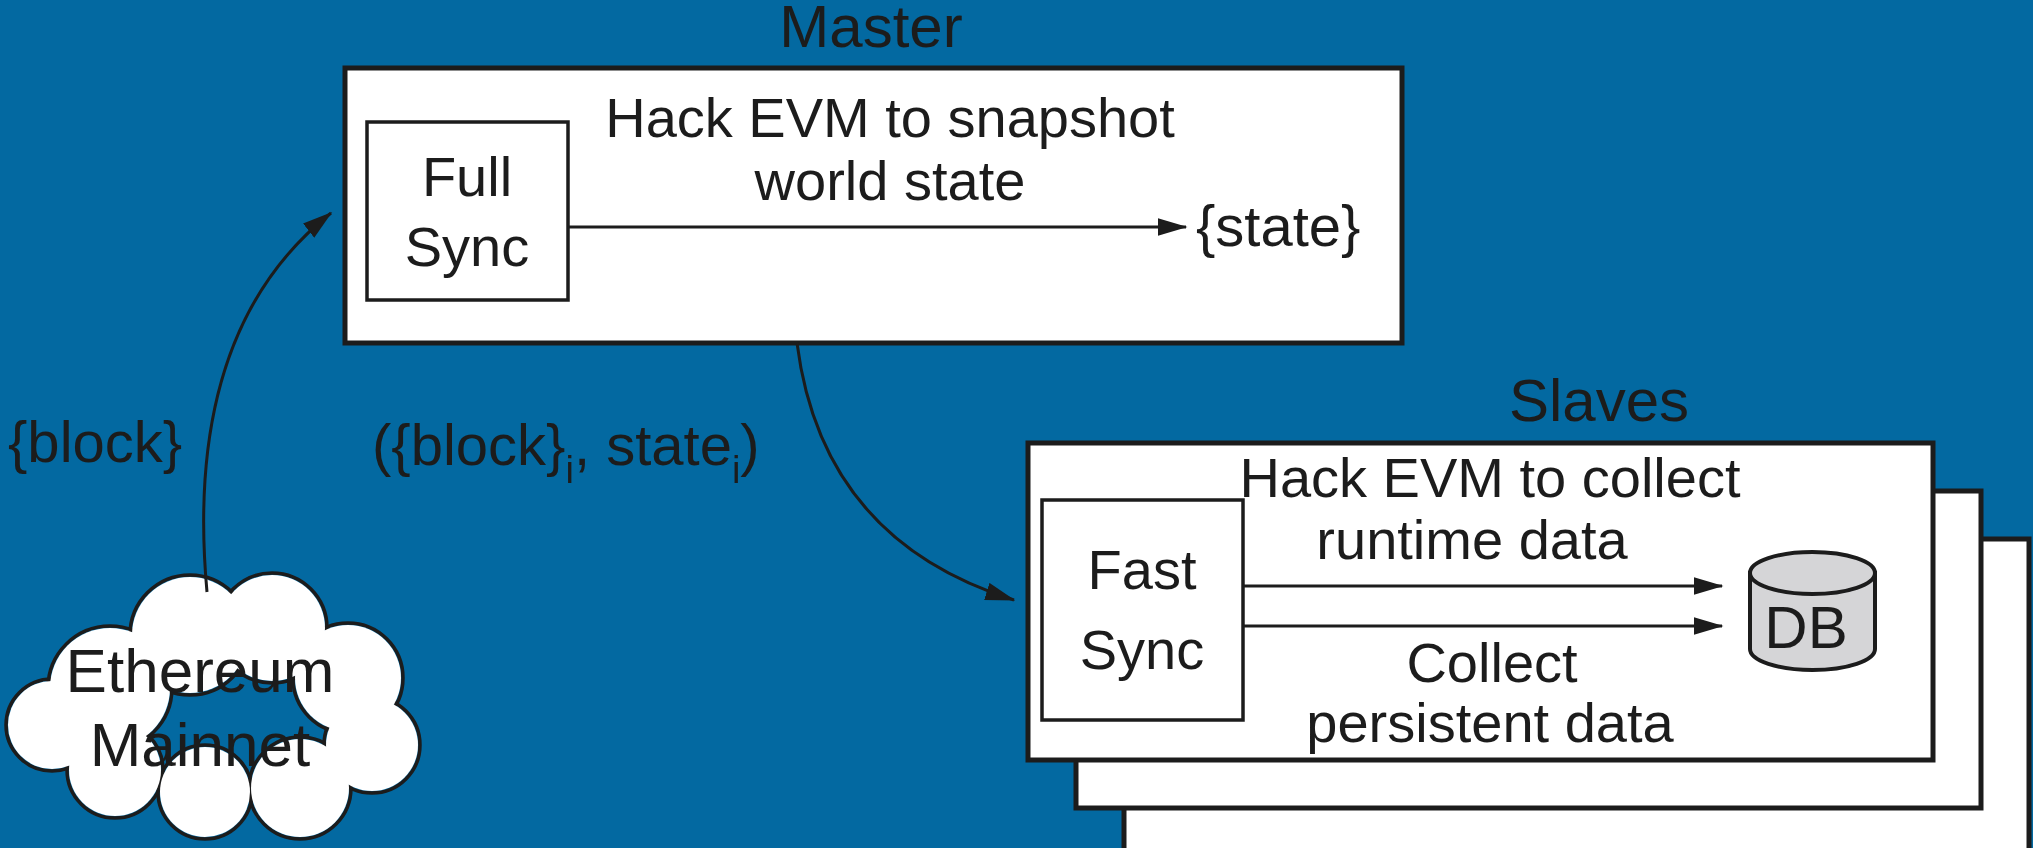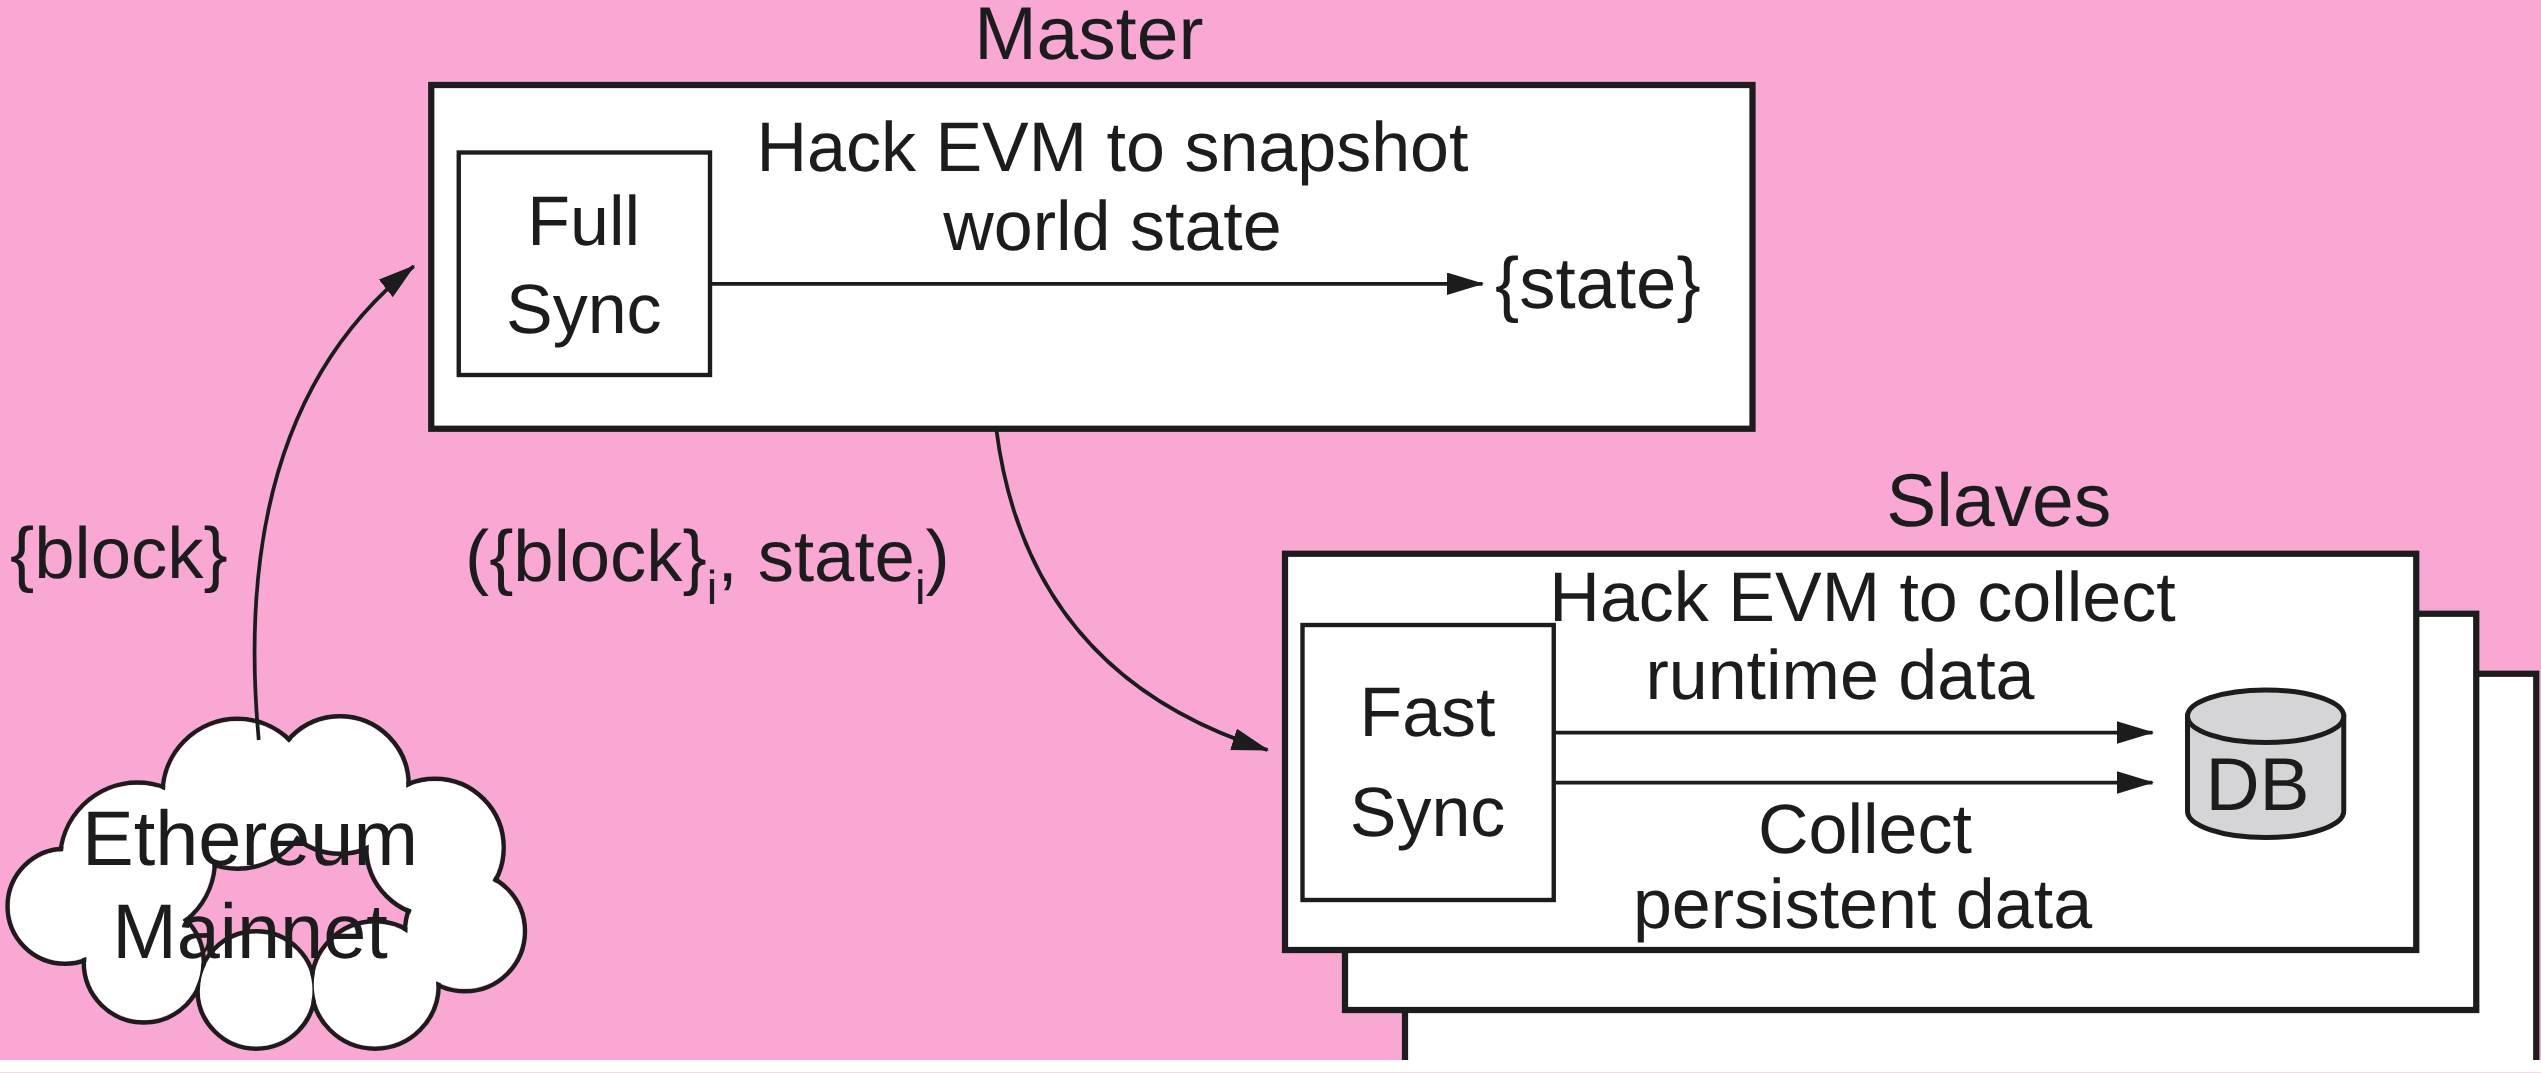--- a/index.html
+++ b/index.html
@@ -1,16 +1,16 @@
 <!DOCTYPE html>
 <html><head>
 <meta charset="utf-8">
 <style>
   html, body { margin: 0; padding: 0; background: #ffffff; }
-  .canvas-wrap { width: 2033px; height: 848px; background: #f9a8d4; overflow: hidden; }
+  .canvas-wrap { width: 2033px; height: 848px; background: #0369a1; overflow: hidden; }
   svg { display: block; }
   text, tspan { font-family: "Liberation Sans", sans-serif; }
 </style>
 </head>
 <body>
 
 <div class="canvas-wrap">
 <svg width="2033" height="858" viewBox="0 0 2033 858" xmlns="http://www.w3.org/2000/svg">
 
   <defs>

